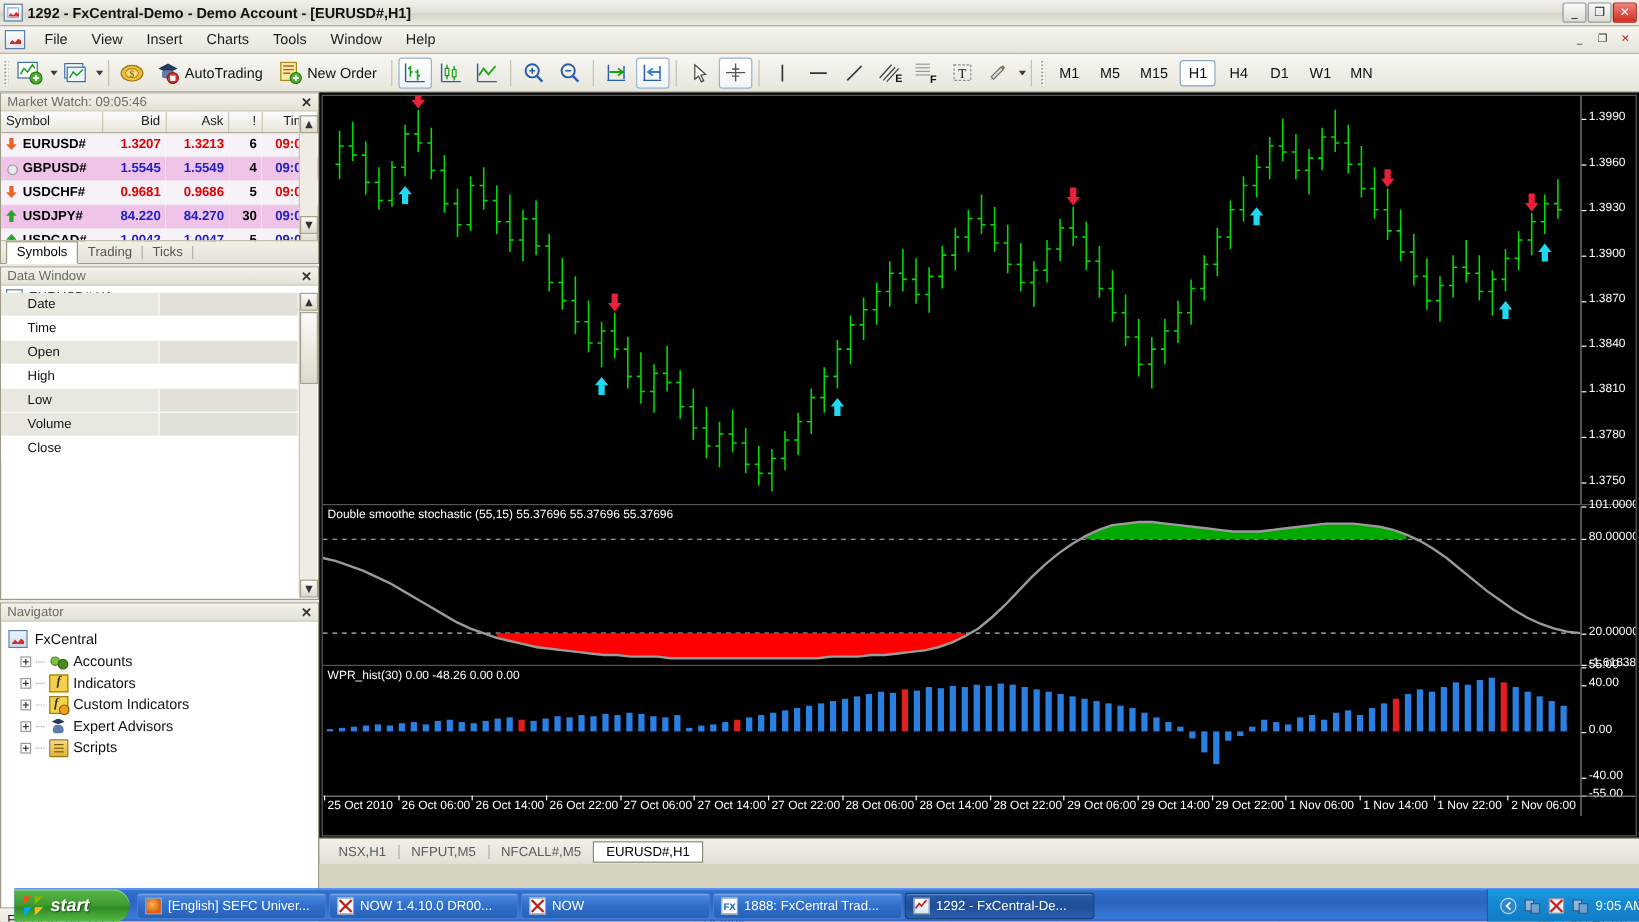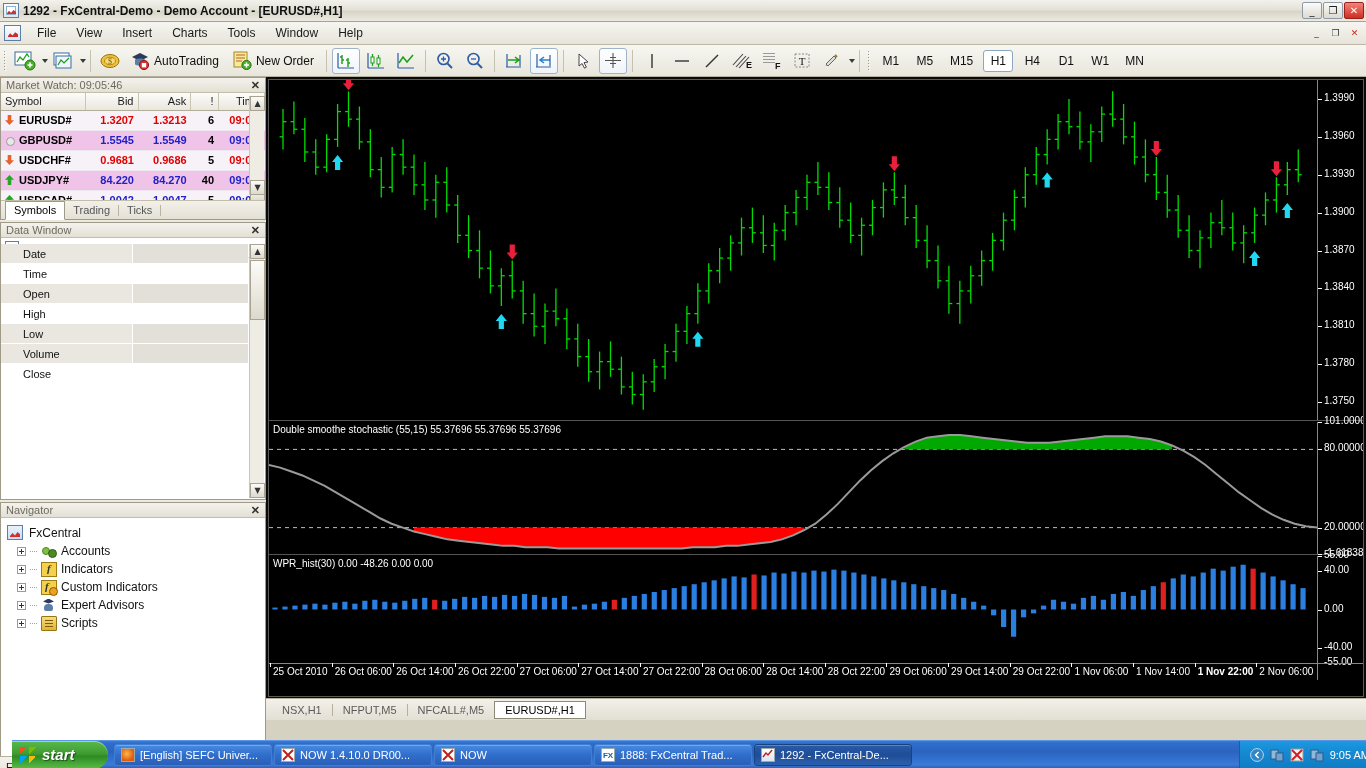--- a/index.html
+++ b/index.html
@@ -580,21 +580,21 @@
             </tr>
             <tr class="r-even">
               <td>
                 <span class="sym-cell">
                   <span class="arrow-up"></span>
                   <span>USDJPY#</span>
                 </span>
               </td>
               <td class="num-blue">84.220</td>
               <td class="num-blue">84.270</td>
-              <td class="num-r">40</td>
+              <td class="num-r">30</td>
               <td class="num-blue">09:0...</td>
             </tr>
             <tr class="r-odd">
               <td>
                 <span class="sym-cell">
                   <span class="arrow-up"></span>
                   <span>USDCAD#</span>
                 </span>
               </td>
               <td class="num-blue">1.0042</td>
@@ -1206,21 +1206,21 @@
             <div class="ttick" style="left: 309.235px;">27 Oct 14:00</div>
             <div class="ttick" style="left: 370.882px;">27 Oct 22:00</div>
             <div class="ttick" style="left: 432.529px;">28 Oct 06:00</div>
             <div class="ttick" style="left: 494.176px;">28 Oct 14:00</div>
             <div class="ttick" style="left: 555.824px;">28 Oct 22:00</div>
             <div class="ttick" style="left: 617.471px;">29 Oct 06:00</div>
             <div class="ttick" style="left: 679.118px;">29 Oct 14:00</div>
             <div class="ttick" style="left: 740.765px;">29 Oct 22:00</div>
             <div class="ttick" style="left: 802.412px;">1 Nov 06:00</div>
             <div class="ttick" style="left: 864.059px;">1 Nov 14:00</div>
-            <div class="ttick" style="left: 925.706px; font-weight: bold;">1 Nov 22:00</div>
+            <div class="ttick" style="left: 925.706px;">1 Nov 22:00</div>
             <div class="ttick" style="left: 987.353px;">2 Nov 06:00</div>
           </div>
       </div>
     </div>
   </div>
 
   <div class="chart-tabs" id="chart-tabs">
       <div class="ct-item">NSX,H1</div>
       <div class="ct-div"></div>
       <div class="ct-item">NFPUT,M5</div>

